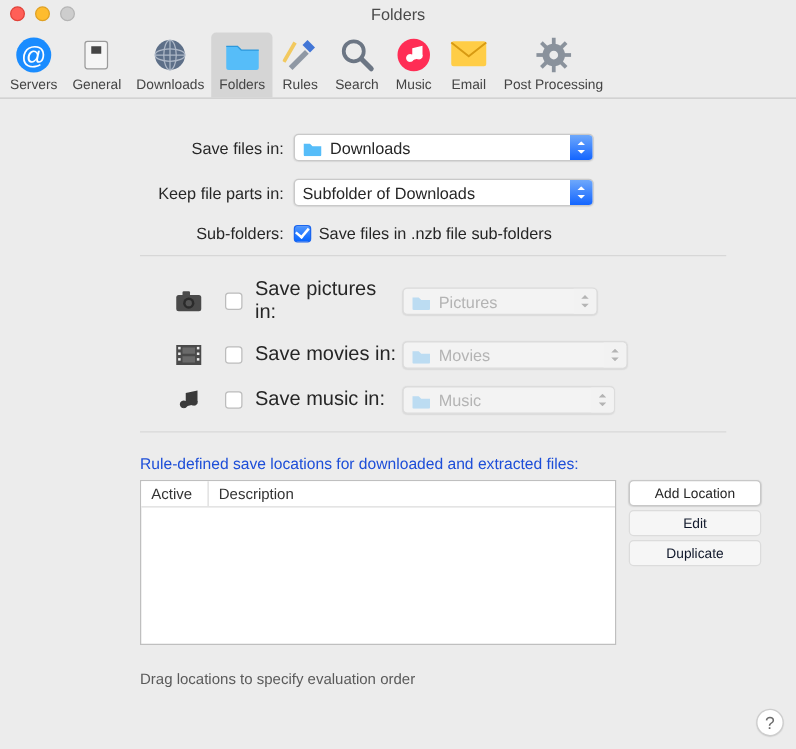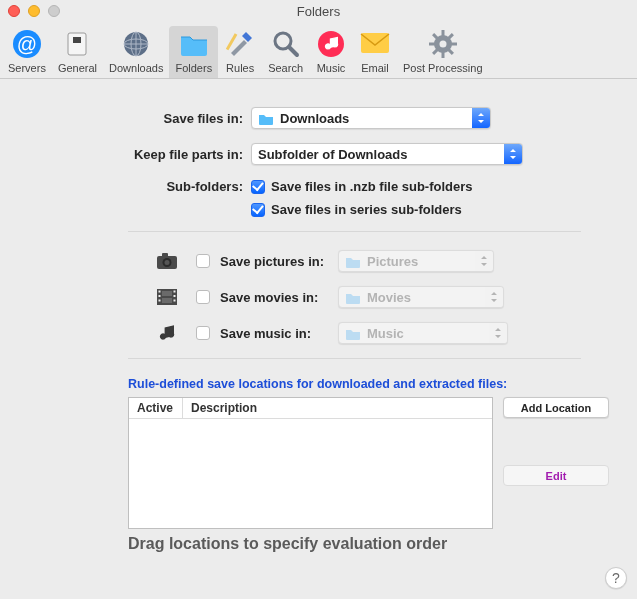--- a/index.html
+++ b/index.html
@@ -44,21 +44,21 @@
     cursor: default;
   }
   .tb-item.selected {
     background: #d5d5d5;
     border-top-left-radius:4px;
     border-top-right-radius:4px;
   }
   .tb-ico { width:32px; height:32px; display:flex; align-items:center; justify-content:center;}
   .tb-lab { font-size:11px; color:#444; margin-top:2px;}
 
-  .content { padding: 28px 0 0 16px; font-weight: bold; }
+  .content { padding: 28px 0 0 0; }
 
   
   .row { display:flex; align-items:center; margin-bottom:14px; }
   .row .label {
     width: 235px; text-align:right; padding-right:8px; font-size:13px; color:#272727;
   }
 
   
   .popup {
     height:22px; display:flex; align-items:center;
@@ -88,21 +88,21 @@
   .checkbox.checked::after {
     content:""; width:8px; height:5px;
     border-left:2px solid #fff; border-bottom:2px solid #fff;
     transform: rotate(-50deg) translate(1px,-1px);
   }
 
   hr.sep { border:none; border-top:1px solid #d7d7d7; margin: 10px 56px 18px 112px;}
 
   .media-row { display:flex; align-items:center; margin-bottom:14px; padding-left:140px;}
   .media-row .mico { width:22px; display:flex; justify-content:center; margin-right:18px;}
-  .media-row .mlabel { width:118px; font-size:13px;}
+  .media-row .mlabel { width:118px; font-size:16px;}
   .media-row .checkbox { margin-right:10px;}
 
   
   .rules { padding: 0 28px 0 112px; }
   .rules .caption { font-size:12.5px; color:#1d4ed8; margin-bottom:6px;}
   .rules-body { display:flex; gap:10px; align-items:flex-start;}
   .rtable {
     width:392px; height:132px; background:#fff; border:1px solid #bfbfbf;
   }
   .rtable .hdr { display:flex; border-bottom:1px solid #dcdcdc; background:#fff;}
@@ -113,22 +113,22 @@
   .rtable .hdr div:first-child { width:54px;}
   .rtable .hdr div:last-child { border-right:none; flex:1;}
   .rbuttons { display:flex; flex-direction:column; gap:3px;}
   .btn {
     width:106px; height:21px; font-size:11px; text-align:center;
     background:#fff; border:1px solid #c8c8c8; border-radius:4px;
     display:flex; align-items:center; justify-content:center;
     box-shadow: 0 0.5px 1px rgba(0,0,0,0.1);
     cursor:default;
   }
-  .btn.disabled{ color:#a21caf; background:#f6f6f6; border-color:#dcdcdc; box-shadow:none;margin-top:44px;}
-  .hint { font-size:16px; color:#5a5a5a; margin-top:6px;}
+  .btn.disabled{ color:#0f172a; background:#f6f6f6; border-color:#dcdcdc; box-shadow:none;}
+  .hint { font-size:12px; color:#5a5a5a; margin-top:20px;}
 
   .help {
     position:absolute; right:10px; bottom:10px;
     width:22px; height:22px; border-radius:50%;
     background:#fff; border:1px solid #cdcdcd;
     display:flex; align-items:center; justify-content:center;
     font-size:14px; color:#6b6b6b;
     box-shadow: 0 0.5px 1px rgba(0,0,0,0.12);
   }
 </style>
@@ -254,39 +254,34 @@
       <span class="arrow">
           <svg width="8" height="10">
             <path d="M4 0 L7 3 H1 Z M4 10 L1 7 H7 Z" fill="#fff"></path>
           </svg>
         </span>
     </div>
   </div>
 
   <div class="row">
     <div class="label">Keep file parts in:</div>
-    <div class="popup" style="width:272px">
+    <div class="popup" style="width:240px">
       <span class="txt">Subfolder of Downloads</span>
       <span class="arrow">
           <svg width="8" height="10">
             <path d="M4 0 L7 3 H1 Z M4 10 L1 7 H7 Z" fill="#fff"></path>
           </svg>
         </span>
     </div>
   </div>
 
   <div class="row" style="margin-bottom:8px">
     <div class="label">Sub-folders:</div>
     <div class="checkbox checked"></div>
     <span>Save files in .nzb file sub-folders</span>
-  </div>
-  <div class="row">
-    <div class="label"></div>
-    <div class="checkbox checked"></div>
-    <span>Save files in series sub-folders</span>
   </div>
 
   <hr class="sep">
 
   <div class="media-row">
     <div class="mico">
       <svg width="22" height="18">
           <rect x="1" y="4" width="20" height="13" rx="2" fill="#4a4a4a"></rect>
           <rect x="6" y="1" width="6" height="4" rx="1" fill="#4a4a4a"></rect>
           <circle cx="11" cy="10.5" r="4.5" fill="#2b2b2b"></circle>
@@ -319,21 +314,21 @@
             <rect x="17.5" y="2.5" width="2" height="2"></rect>
             <rect x="17.5" y="7" width="2" height="2"></rect>
             <rect x="17.5" y="11.5" width="2" height="2"></rect>
           </g>
           <rect x="6" y="3" width="10" height="5" fill="#6a6a6a"></rect>
           <rect x="6" y="10" width="10" height="5" fill="#6a6a6a"></rect>
         </svg>
     </div>
     <div class="checkbox"></div>
     <div class="mlabel">Save movies in:</div>
-    <div class="popup disabled" style="width:166px">
+    <div class="popup disabled" style="width:180px">
       <svg class="folder-ico">
           <path d="M1 3 h5 l2 2 h7 v7 a1 1 0 0 1 -1 1 H2 a1 1 0 0 1 -1 -1 Z" fill="#bcdcf2"></path>
         </svg>
       <span class="txt">Movies</span>
       <span class="arrow">
           <svg width="8" height="10">
             <path d="M4 0 L7 3 H1 Z M4 10 L1 7 H7 Z" fill="#b4b4b4"></path>
           </svg>
         </span>
     </div>
@@ -367,19 +362,20 @@
     <div class="rules-body">
       <div class="rtable">
         <div class="hdr">
           <div>Active</div>
           <div>Description</div>
         </div>
       </div>
       <div class="rbuttons">
         <div class="btn">Add Location</div>
         <div class="btn disabled">Edit</div>
+        <div class="btn disabled">Duplicate</div>
       </div>
     </div>
     <div class="hint">Drag locations to specify evaluation order</div>
   </div>
 </div>
 
 <div class="help">?</div>
 
 </body></html>

